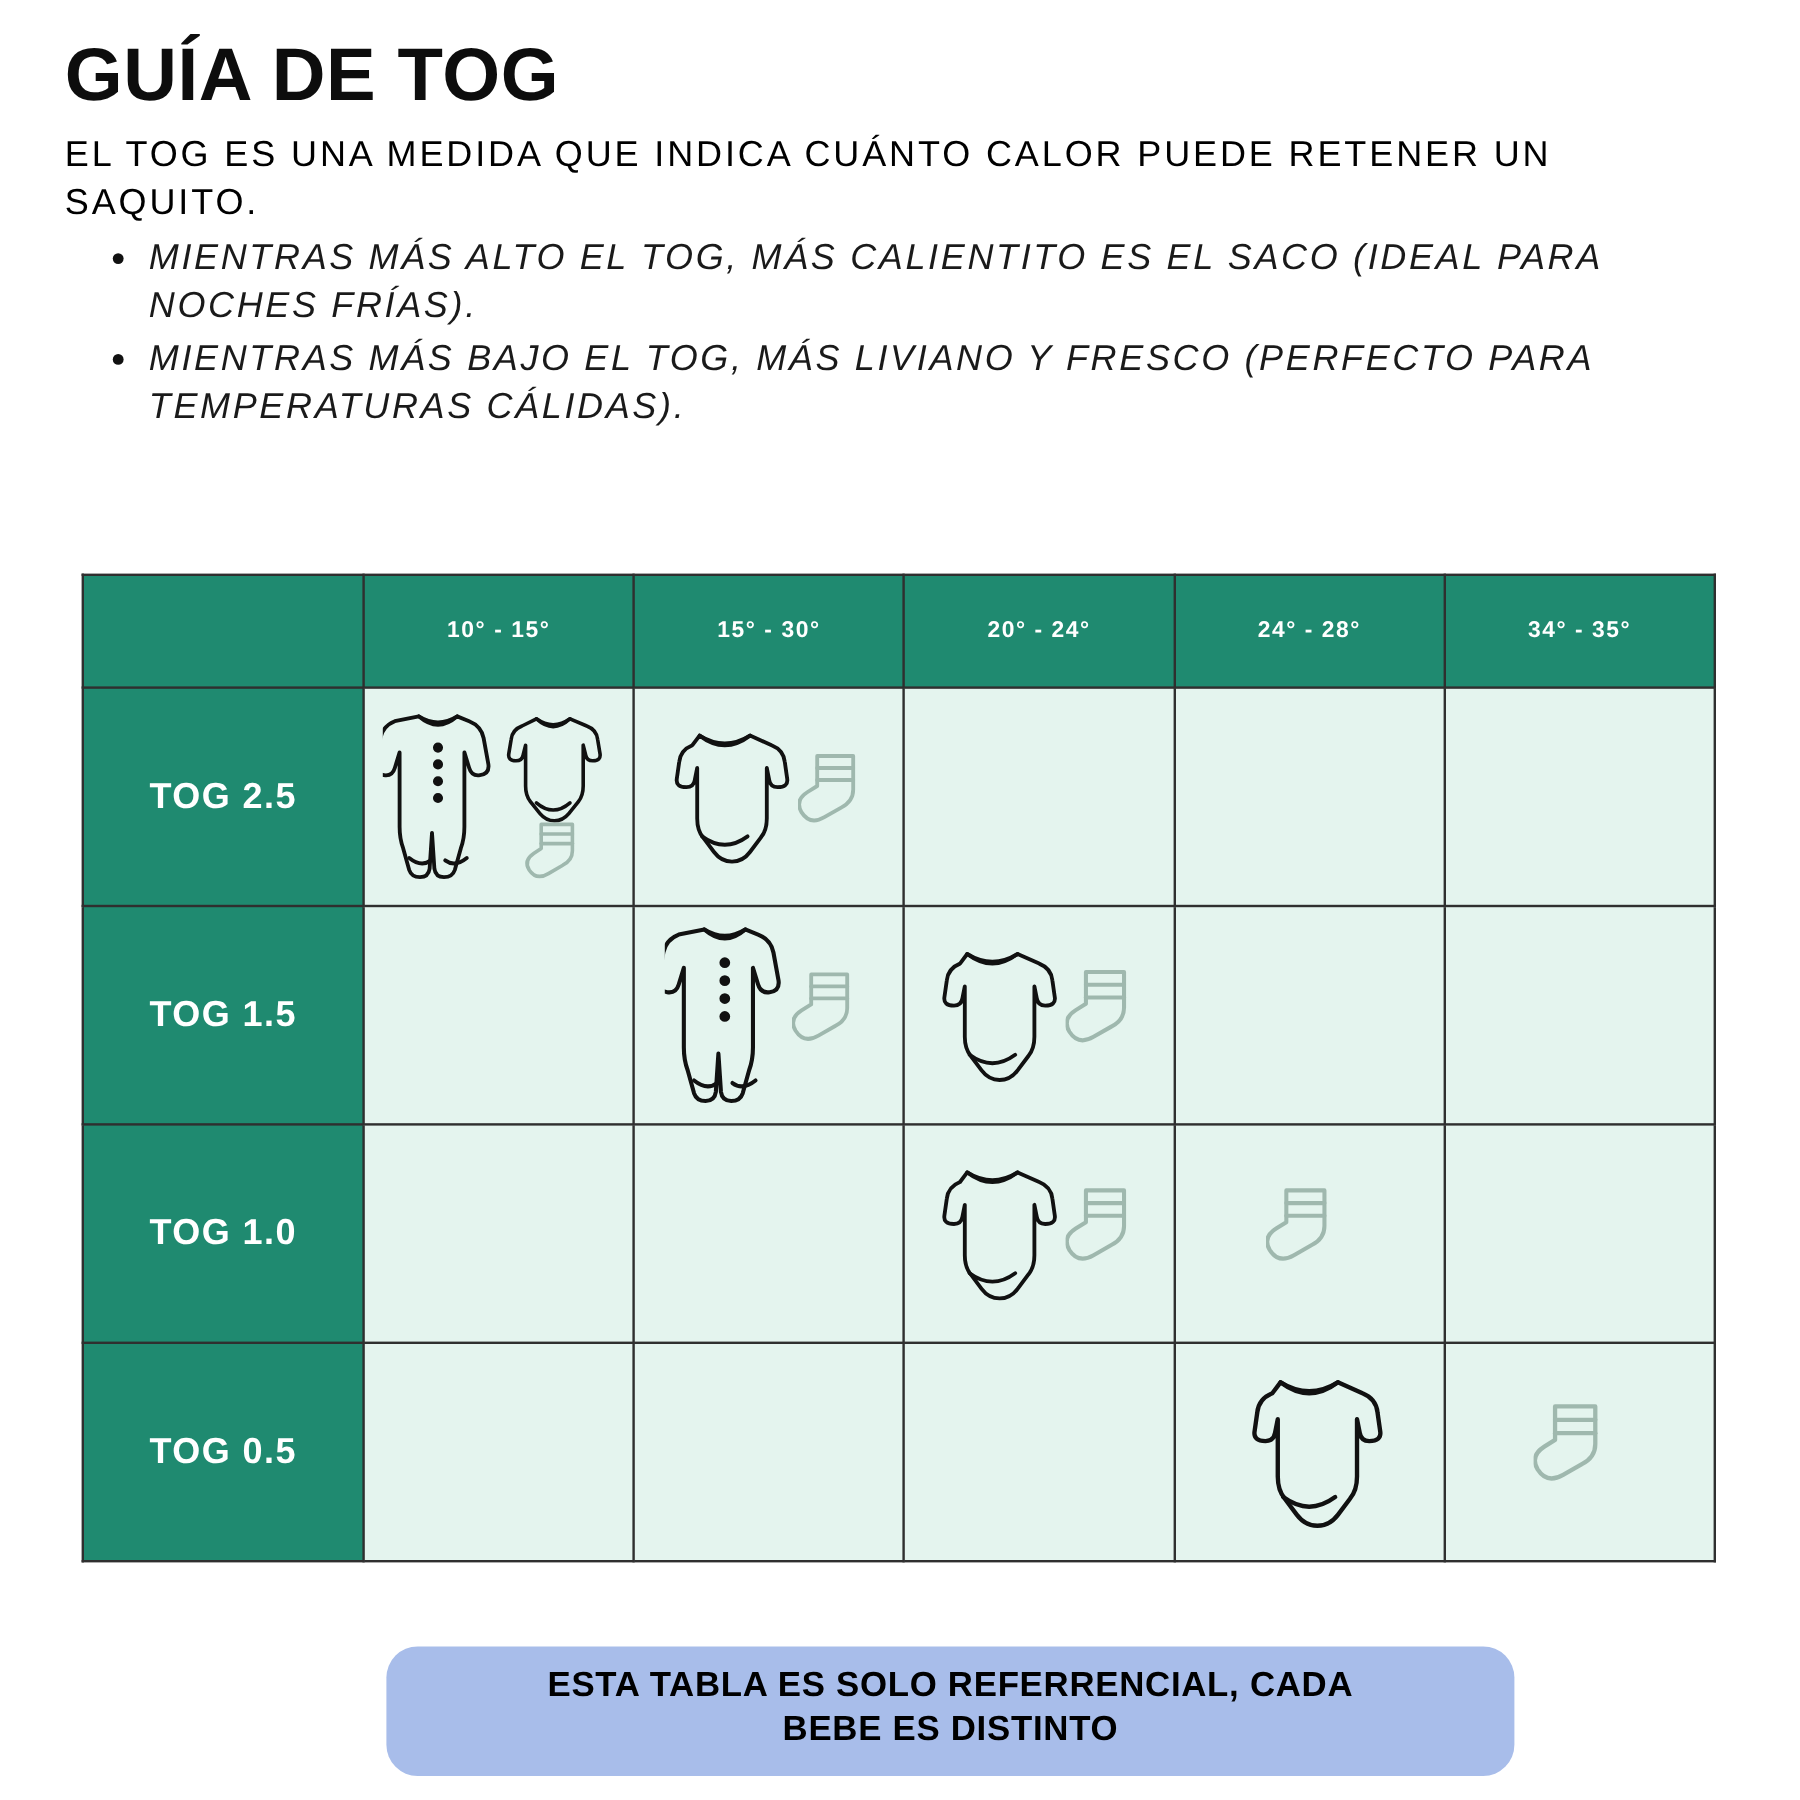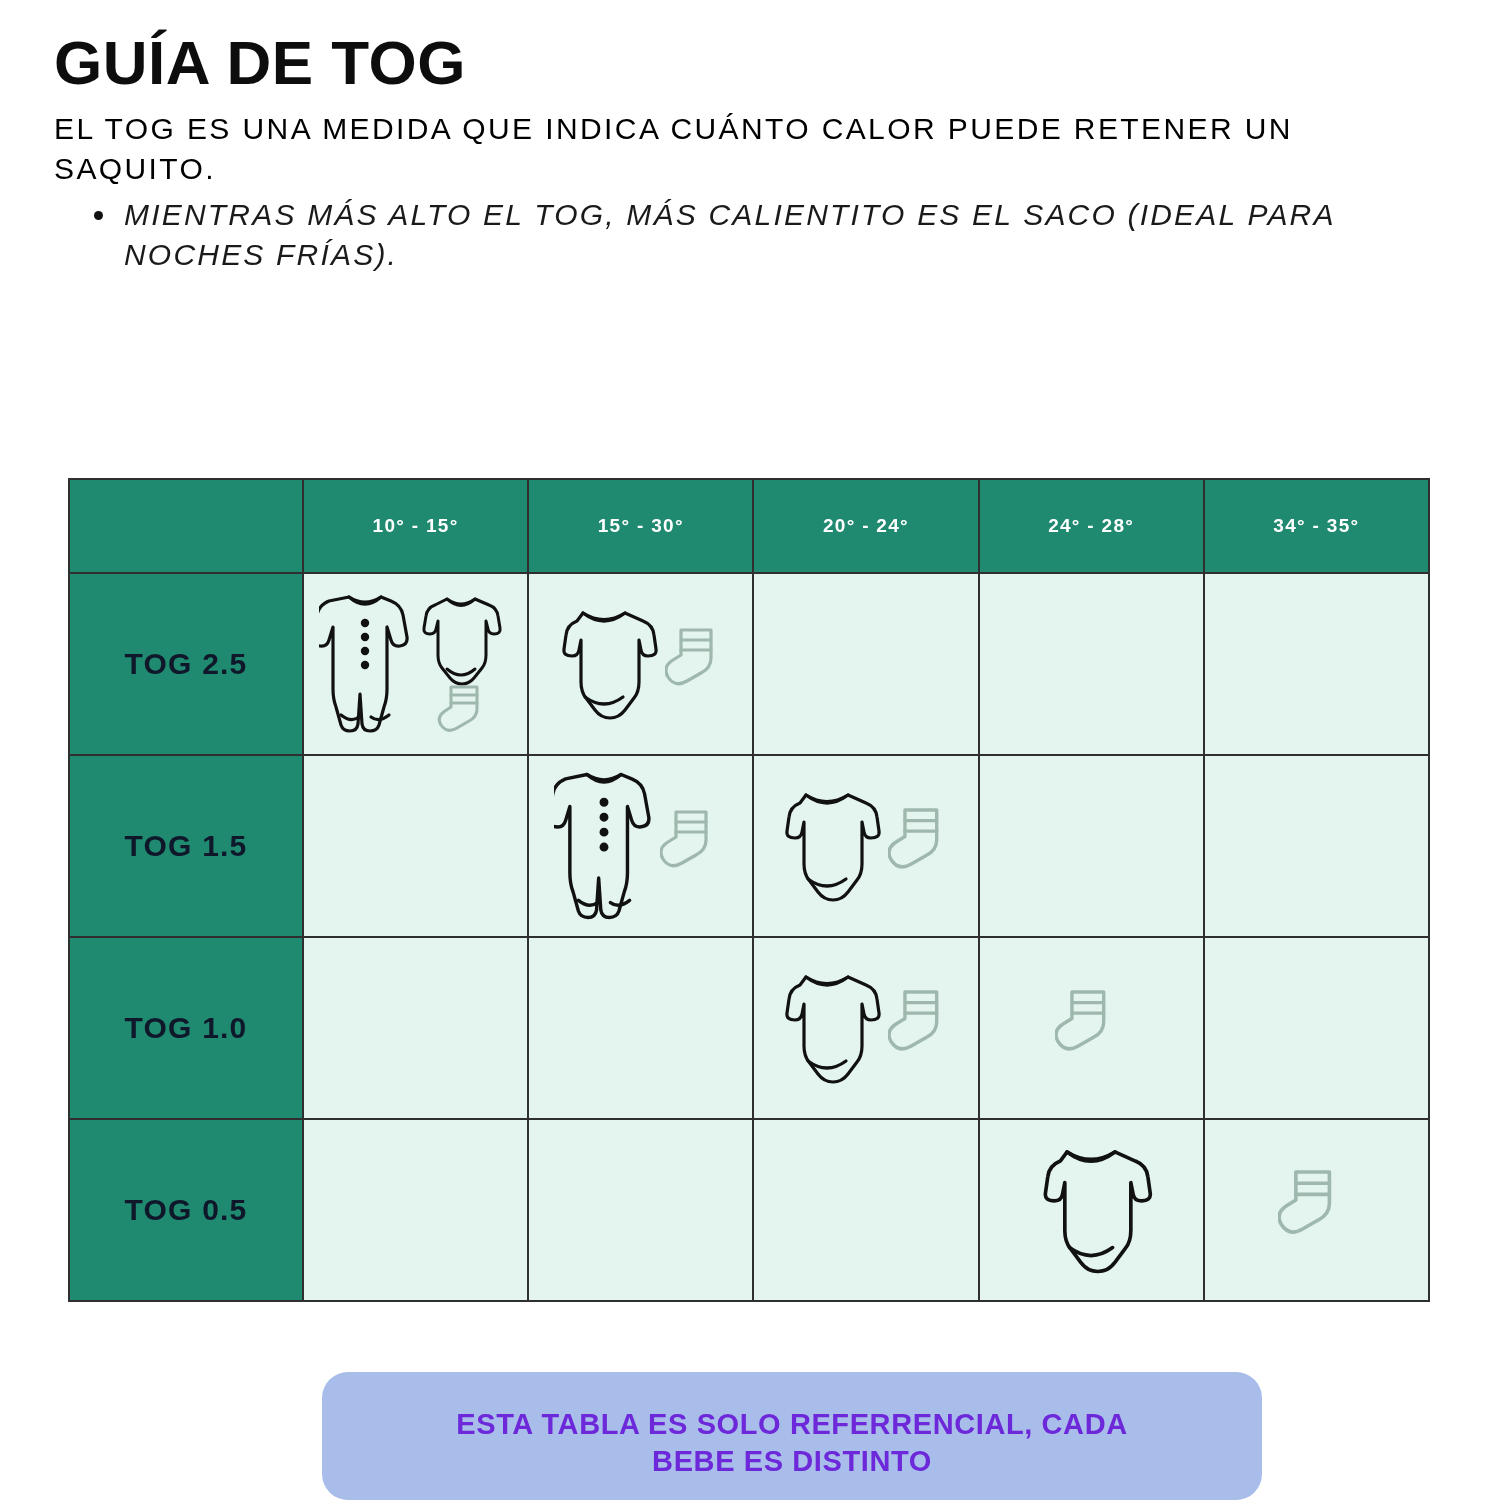--- a/index.html
+++ b/index.html
@@ -93,21 +93,21 @@
     font-size: 19px;
     font-weight: 700;
     letter-spacing: 1.3px;
     height: 92px;
     text-align: center;
     vertical-align: middle;
     border-color: #1f8a70;
   }
   td.rowlabel {
     background: #1f8a70;
-    color: #0f172a;
+    color: #ffffff;
     font-size: 30px;
     font-weight: 800;
     letter-spacing: 1.2px;
     text-align: center;
     vertical-align: middle;
     height: 180px;
     border-color: #1f8a70;
   }
   td.cell {
     background: #e4f4ee;
@@ -127,41 +127,42 @@
   .icon-svg { display: block; }
 
   
   .note {
     position: absolute;
     left: 322px;
     top: 1372px;
     width: 940px;
     background: #a8bdea;
     border-radius: 26px;
-    padding: 34px 10px 20px 10px;
+    padding: 14px 10px 20px 10px;
     box-sizing: border-box;
     text-align: center;
     font-size: 29px;
     font-weight: 800;
     letter-spacing: 0.6px;
     line-height: 1.28;
-    color: #6d28d9;
+    color: #000000;
   }
 </style>
 </head>
 <body>
 
 <div class="page">
 
   <h1 class="title">GUÍA DE TOG</h1>
 
   <p class="intro">EL TOG ES UNA MEDIDA QUE INDICA CUÁNTO CALOR PUEDE RETENER UN SAQUITO.</p>
 
   <ul class="bullets">
     <li>MIENTRAS MÁS ALTO EL TOG, MÁS CALIENTITO ES EL SACO (IDEAL PARA NOCHES FRÍAS).</li>
+    <li>MIENTRAS MÁS BAJO EL TOG, MÁS LIVIANO Y FRESCO (PERFECTO PARA TEMPERATURAS CÁLIDAS).</li>
   </ul>
 
   <div class="table-wrap">
     <table class="tog">
       <thead>
         <tr>
           <th class="corner"></th>
           <th class="temp">10° - 15°</th>
           <th class="temp">15° - 30°</th>
           <th class="temp">20° - 24°</th>

